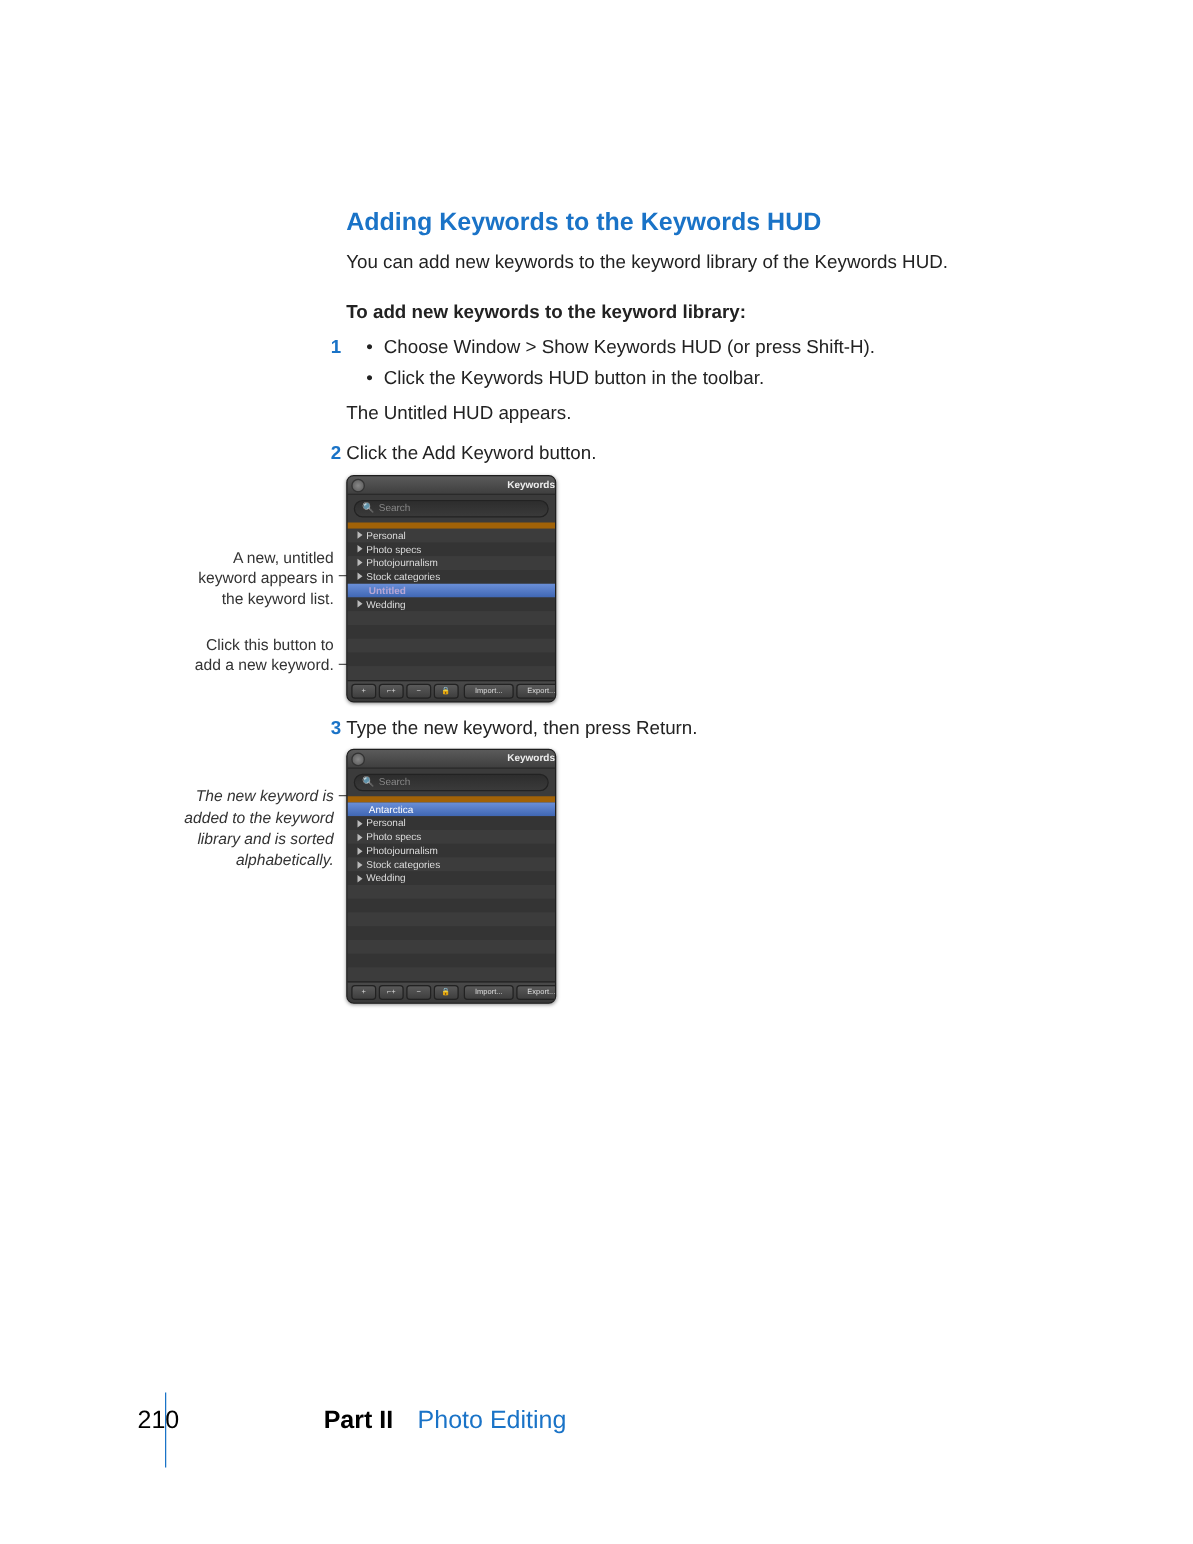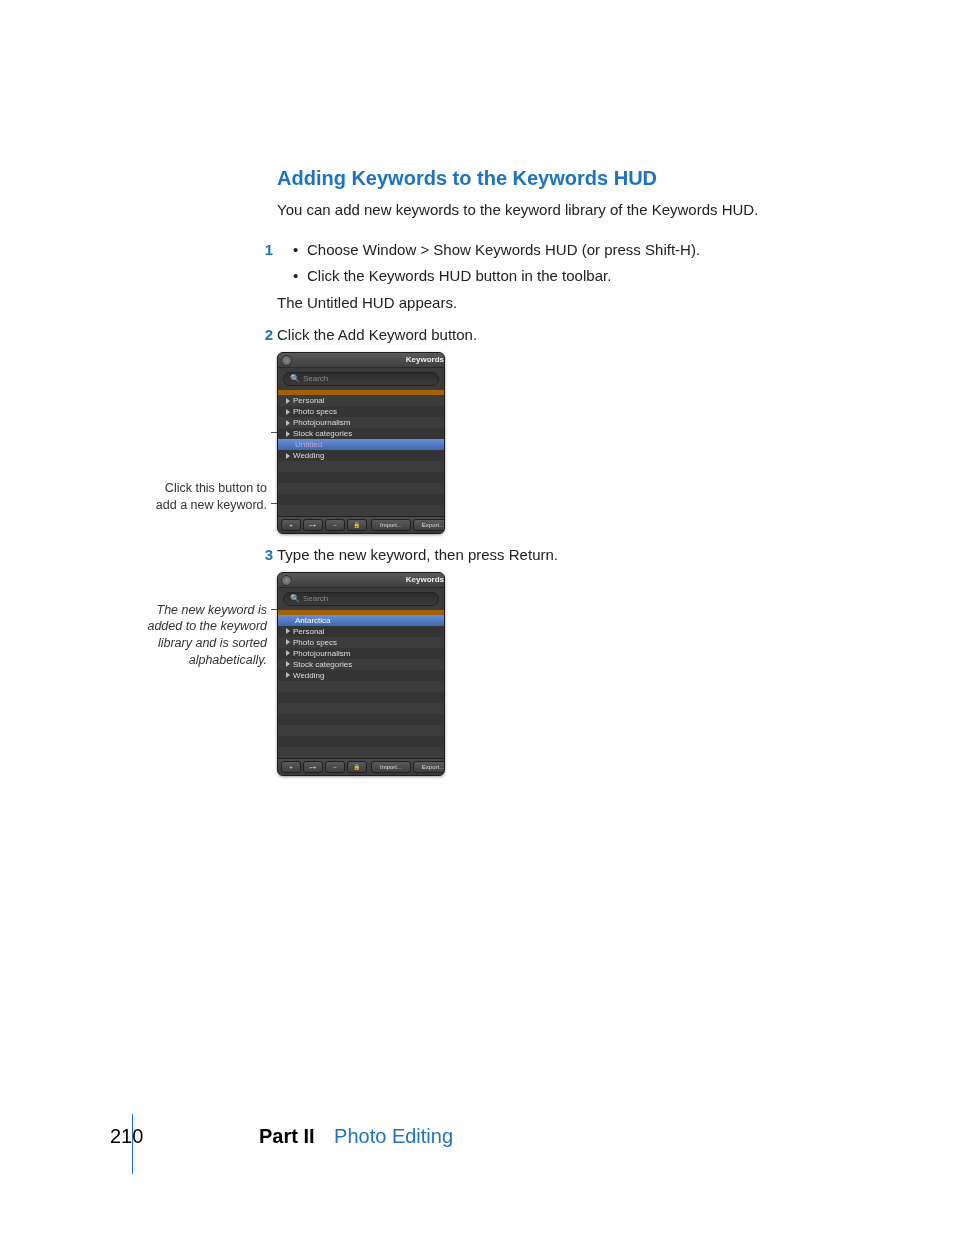--- a/index.html
+++ b/index.html
@@ -235,39 +235,45 @@
 </head>
 <body>
 
 <div class="page">
 
   <div class="content">
 
     <h2 class="section-title">Adding Keywords to the Keywords HUD</h2>
     <p class="intro">You can add new keywords to the keyword library of the Keywords HUD.</p>
 
+    <p class="task-heading">To add new keywords to the keyword library:</p>
 
     <ol class="steps">
 
       <li>
         <span class="num">1</span>
         <ul class="bullets">
           <li>Choose Window &gt; Show Keywords HUD (or press Shift-H).</li>
           <li>Click the Keywords HUD button in the toolbar.</li>
         </ul>
         <p class="after-bullets">The Untitled HUD appears.</p>
       </li>
 
       <li>
         <span class="num">2</span>
         <span>Click the Add Keyword button.</span>
 
         
         <div class="hud-wrap">
 
+          <div class="callout" style="left:-130px; top:58px; width:120px;">
+            <div>A new, untitled</div>
+            <div>keyword appears in</div>
+            <div>the keyword list.</div>
+          </div>
           <div class="callout-line" style="left:-6px; top:80px; width:16px;"></div>
 
           <div class="callout" style="left:-130px; top:128px; width:120px;">
             <div>Click this button to</div>
             <div>add a new keyword.</div>
           </div>
           <div class="callout-line" style="left:-6px; top:151px; width:16px;"></div>
 
           <div class="hud">
             <div class="hud-titlebar">
@@ -276,21 +282,21 @@
             </div>
             <div class="hud-search">
               <span class="mag">🔍</span>
               <span>Search</span>
             </div>
             <div class="hud-list">
               <div class="hud-row base"><span class="tri"></span><span>Personal</span></div>
               <div class="hud-row alt"><span class="tri"></span><span>Photo specs</span></div>
               <div class="hud-row base"><span class="tri"></span><span>Photojournalism</span></div>
               <div class="hud-row alt"><span class="tri"></span><span>Stock categories</span></div>
-              <div class="hud-row sel newkw"><span style="margin-left:9px;">Untitled</span></div>
+              <div class="hud-row sel newkw"><span style="margin-left:9px;font-weight:bold;">Untitled</span></div>
               <div class="hud-row alt"><span class="tri"></span><span>Wedding</span></div>
               <div class="hud-empty base"></div>
               <div class="hud-empty alt"></div>
               <div class="hud-empty base"></div>
               <div class="hud-empty alt"></div>
               <div class="hud-empty base"></div>
             </div>
             <div class="hud-footer">
               <span class="hud-btn">+</span>
               <span class="hud-btn">⌐+</span>

